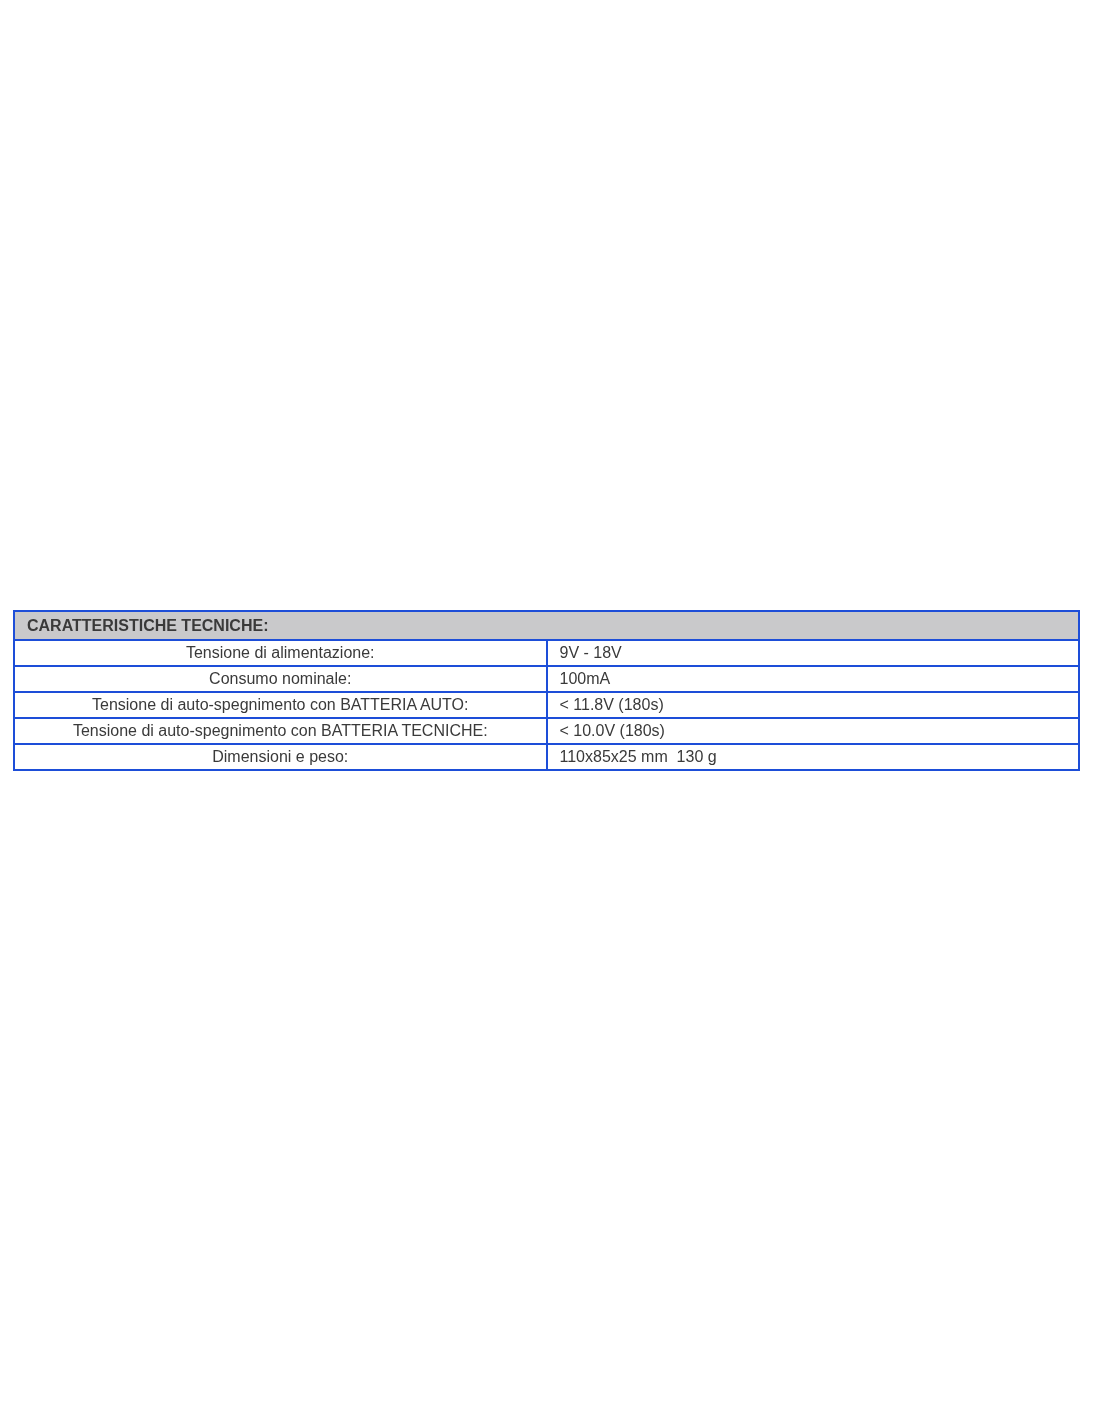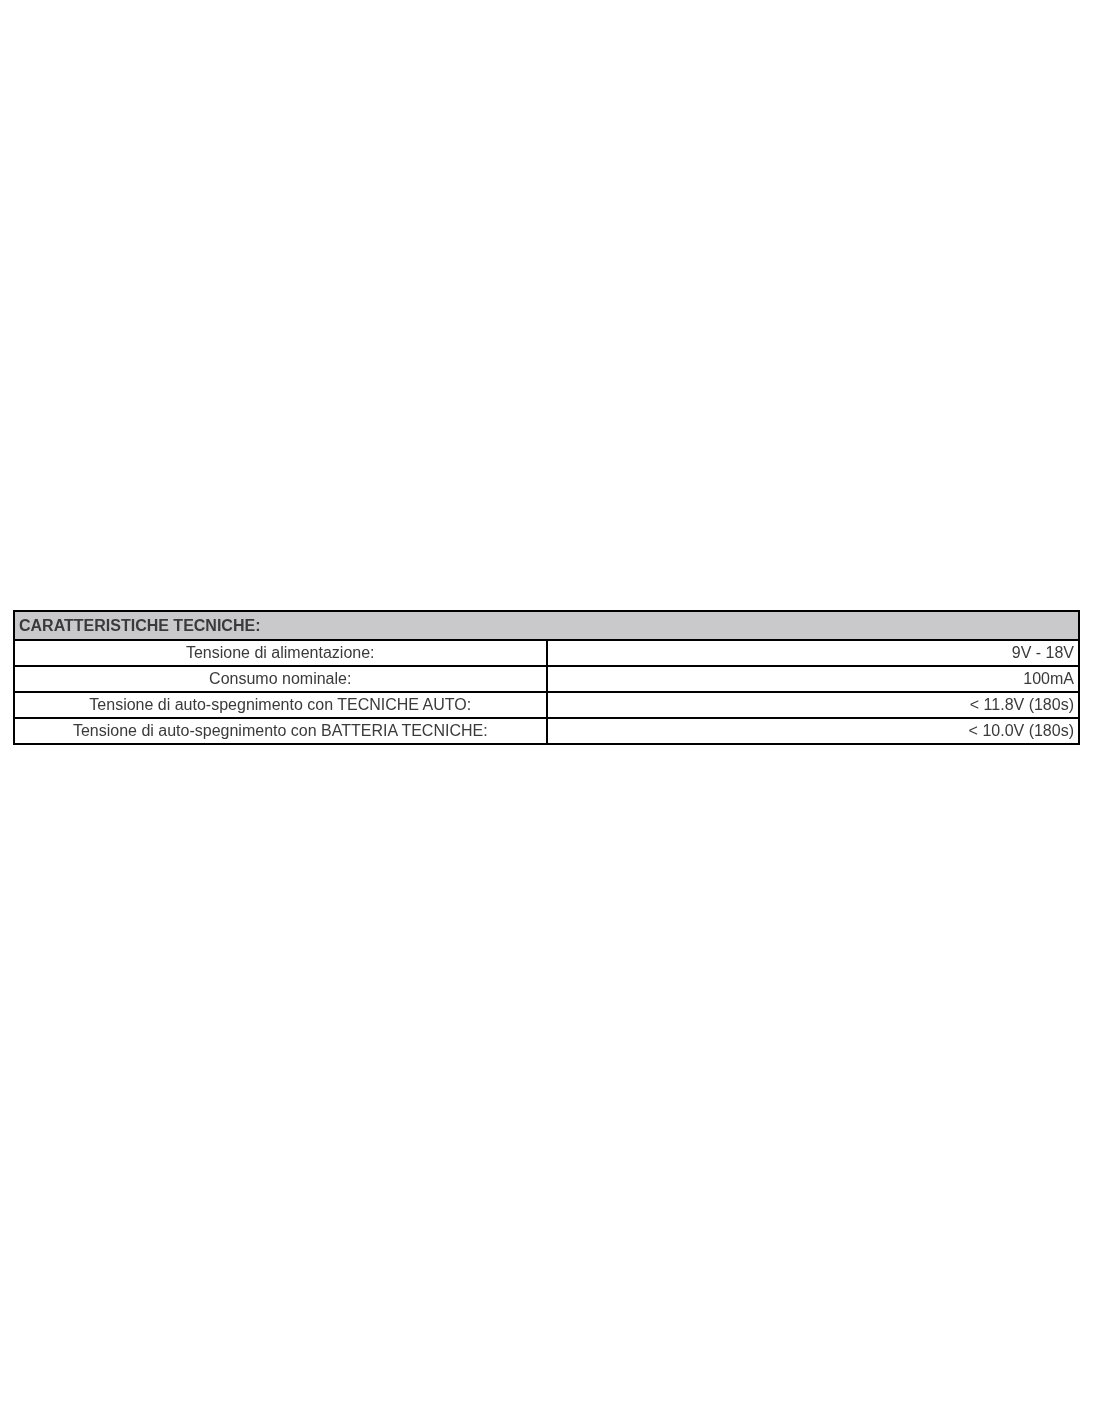--- a/index.html
+++ b/index.html
@@ -18,65 +18,69 @@
     left: 13px;
     top: 610px;
     width: 1067px;
   }
   table.spec-table {
     width: 100%;
     border-collapse: collapse;
     table-layout: fixed;
   }
   table.spec-table td {
-    border: 2px solid #000000;
+    border: 2px solid #1d4ed8;
     font-size: 16px;
     color: #3a3a3a;
-    padding: 2px 4px;
+    padding: 2px 12px;
     overflow: hidden;
     white-space: pre-wrap;
     line-height: 1.2;
   }
   td.header-cell {
     background: #c9c9cb;
     font-weight: bold;
     font-size: 17px;
     color: #2e2e2e;
     height: 23px;
     padding-left: 6px;
   }
   td.label-cell {
     width: 528px;
     height: 20px;
     text-align: center;
   }
   td.value-cell {
-    text-align: right;
+    text-align: left;
   }
 </style>
 </head>
 <body>
 
 <div class="spec-table-wrap">
   <table class="spec-table">
     <tbody>
       <tr>
         <td class="header-cell" colspan="2">CARATTERISTICHE TECNICHE:</td>
       </tr>
       <tr>
         <td class="label-cell">Tensione di alimentazione:</td>
         <td class="value-cell">9V - 18V</td>
       </tr>
       <tr>
         <td class="label-cell">Consumo nominale:</td>
         <td class="value-cell">100mA</td>
       </tr>
       <tr>
-        <td class="label-cell">Tensione di auto-spegnimento con TECNICHE AUTO:</td>
+        <td class="label-cell">Tensione di auto-spegnimento con BATTERIA AUTO:</td>
         <td class="value-cell">&lt; 11.8V (180s)</td>
       </tr>
       <tr>
         <td class="label-cell">Tensione di auto-spegnimento con BATTERIA TECNICHE:</td>
         <td class="value-cell">&lt; 10.0V (180s)</td>
       </tr>
+      <tr>
+        <td class="label-cell">Dimensioni e peso:</td>
+        <td class="value-cell">110x85x25 mm  130 g</td>
+      </tr>
     </tbody>
   </table>
 </div>
 
 </body></html>

